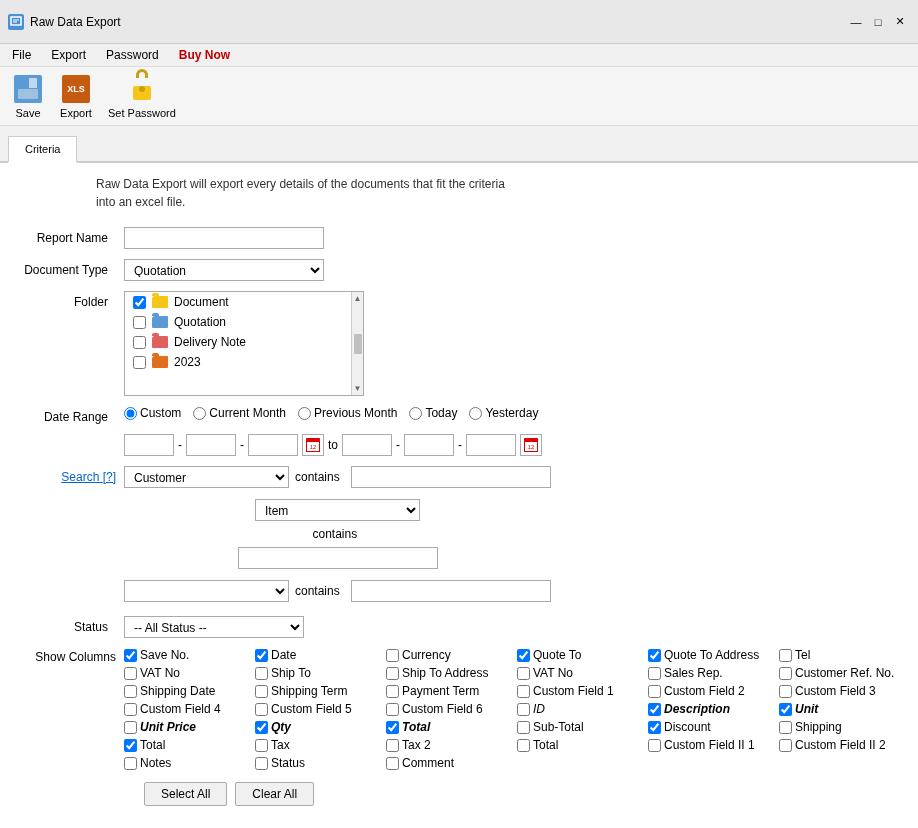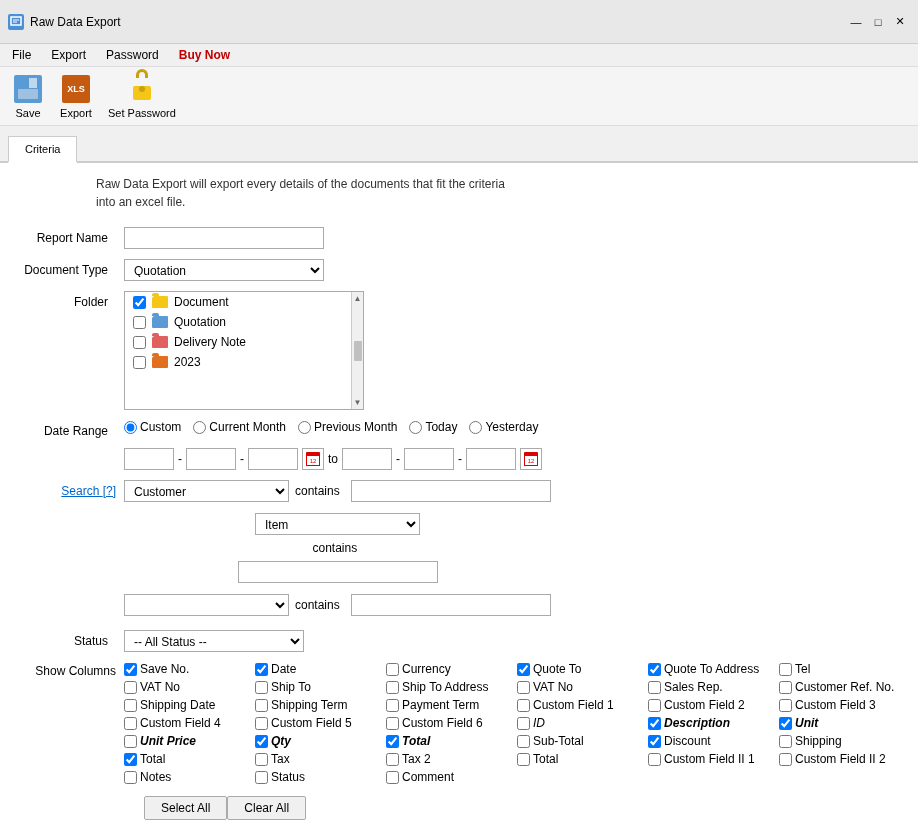--- a/index.html
+++ b/index.html
@@ -141,21 +141,21 @@
     .checkbox-grid {
       display: grid;
       grid-template-columns: repeat(6, 1fr);
       gap: 4px 8px;
       font-size: 12px;
     }
     .cb-item { display: flex; align-items: center; gap: 3px; white-space: nowrap; }
     .cb-item input[type="checkbox"] { margin: 0; }
     .cb-bold { font-weight: bold; font-style: italic; }
 
-    .btn-row { display: flex; margin-top: 12px; margin-left: 108px; padding-left: 20px; }
+    .btn-row { display: flex; gap: 8px; margin-top: 12px; margin-left: 108px; padding-left: 20px; }
     .btn { padding: 4px 16px; font-size: 12px; border: 1px solid #aaa; background: #f0f0f0; cursor: pointer; border-radius: 2px; }
 
     .show-columns-row {
       display: flex;
       align-items: flex-start;
       margin-bottom: 8px;
     }
     .show-columns-label {
       min-width: 108px;
       text-align: right;
@@ -256,21 +256,21 @@
     <select class="form-control" style="width:200px;">
       <option>Quotation</option>
       <option>Invoice</option>
       <option>Delivery Note</option>
       <option>Purchase Order</option>
     </select>
   </div>
 
   <div class="form-row">
     <div class="form-label">Folder</div>
-    <div style="display:flex; gap:0; border:1px solid #aaa; width:240px; height:119px; overflow:hidden; background:white;">
+    <div style="display:flex; gap:0; border:1px solid #aaa; width:240px; height:105px; overflow:hidden; background:white;">
       <div style="flex:1; overflow-y:auto;">
         <div class="folder-item">
           <input type="checkbox" checked="" style="">
           <div class="folder-icon folder-yellow"></div>
           <span>Document</span>
         </div>
         <div class="folder-item">
           <input type="checkbox" style="">
           <div class="folder-icon folder-blue"></div>
           <span>Quotation</span>

